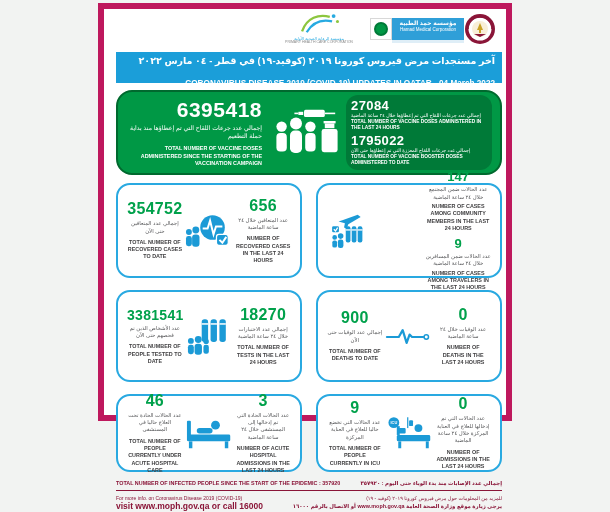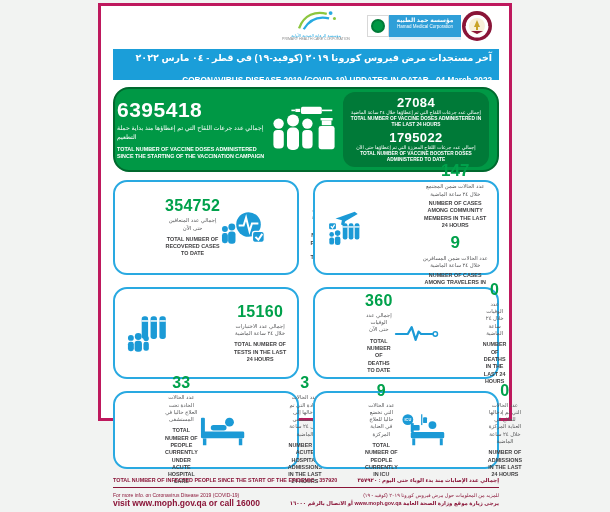--- a/index.html
+++ b/index.html
@@ -1,19 +1,19 @@
 <!DOCTYPE html>
 <html><head>
 <meta charset="utf-8">
 <style>
   * { margin:0; padding:0; box-sizing:border-box; }
   body { background:#e9e9e9; font-family:"Liberation Sans","DejaVu Sans",sans-serif; }
   .screen { position:relative; width:610px; height:512px; background:#f2f3f2; overflow:hidden; }
   .page { position:absolute; left:98px; top:3px; width:414px; height:418px; background:#ffffff;
-          border:3px solid #be185d; }
+          border:6px solid #be185d; }
 
   
   .logo-phcc { position:absolute; left:178px; top:4px; width:74px; height:36px; text-align:center; }
   .phcc-ar { font-size:4px; color:#27aae1; line-height:1.1; }
   .phcc-en { font-size:3.5px; color:#8a8a8a; line-height:1.1; }
   .logo-hmc { position:absolute; left:266px; top:9px; width:94px; height:27px; }
   .hmc-row { display:flex; height:22px; }
   .hmc-box { width:22px; height:22px; background:#fff; border:1px solid #d8d8d8;
              display:flex; align-items:center; justify-content:center; }
   .hmc-circle { width:14px; height:14px; border-radius:50%; background:#009845; border:2px solid #007a38; }
@@ -25,48 +25,48 @@
 
   
   .banner { position:absolute; left:12px; top:43px; width:386px; height:31px; background:#1b9ed9;
             color:#fff; text-align:right; padding:3px 7px; }
   .banner-ar { font-size:9.5px; font-weight:bold; direction:rtl; line-height:1.3; }
   .banner-en { font-size:8.2px; font-weight:bold; line-height:1.3;margin-top:12px; }
 
   
   .vaccine { position:absolute; left:12px; top:81px; width:386px; height:85px; background:#009845;
              border:2.5px solid #00692e; border-radius:16px; color:#fff; display:flex; align-items:center; }
-  .vx-left { width:152px; text-align:left; padding:2px 2px; }
+  .vx-left { width:152px; text-align:right; padding:2px 8px; }
   .vx-num { font-size:21px; font-weight:bold; letter-spacing:0.5px; }
   .vx-ar { font-size:6.2px; direction:rtl; line-height:1.35; margin-top:2px; }
   .vx-en { font-size:5.4px; font-weight:bold; line-height:1.35; margin-top:5px; }
   .vx-icon { width:76px; display:flex; align-items:center; justify-content:center; }
   .vx-right { width:146px; margin-right:5px; background:#007a38; border-radius:12px;
-              text-align:center; padding:3px 5px; }
+              text-align:left; padding:3px 5px; }
   .vx2-num { font-size:13px; font-weight:bold; letter-spacing:0.4px; }
   .vx2-ar { font-size:4.8px; direction:rtl; line-height:1.3; }
   .vx2-en { font-size:4.8px; font-weight:bold; line-height:1.3; margin-bottom:1px; }
 
   
   .card { position:absolute; background:#fff; border:2px solid #29a9e1; border-radius:14px;
           display:flex; align-items:center; justify-content:space-between; padding:6px 9px; }
   .c-r1l { left:12px;  top:174px; width:186px; height:95px; }
   .c-r1r { left:212px; top:174px; width:186px; height:95px; }
   .c-r2l { left:12px;  top:281px; width:186px; height:92px; }
   .c-r2r { left:212px; top:281px; width:186px; height:92px; }
   .c-r3l { left:12px;  top:385px; width:186px; height:78px; }
   .c-r3r { left:212px; top:385px; width:186px; height:78px; }
-  .stat { width:34%; text-align:center;margin-left:41px; }
+  .stat { width:34%; text-align:center; }
   .stat-num { color:#00a14b; font-size:16px; font-weight:bold; letter-spacing:0.3px; }
   .stat-num-sm { font-size:14px; }
   .stat-ar { color:#58595b; font-size:5.4px; direction:rtl; line-height:1.35; margin-top:2px; }
   .stat-en { color:#414042; font-size:5.4px; font-weight:bold; line-height:1.35; margin-top:4px; }
   .c-icon { width:30%; display:flex; align-items:center; justify-content:center; }
   .mini { text-align:center; width:40%; }
-  .mini-num { color:#00a14b; font-size:17px; font-weight:bold; }
+  .mini-num { color:#00a14b; font-size:13px; font-weight:bold; }
   .mini + .mini { margin-top:4px; }
 
   
   .f-line1 { position:absolute; left:12px; top:471px; width:386px; display:flex;
              justify-content:space-between; color:#8a1538; }
   .f1-en { font-size:5.4px; font-weight:bold; }
   .f1-ar { font-size:5.4px; font-weight:bold; direction:rtl; }
   .f-divider { position:absolute; left:12px; top:481px; width:386px; height:1px; background:#8a1538; }
   .f-info { position:absolute; left:12px; top:486px; width:386px; display:flex;
             justify-content:space-between; color:#8a1538; }
@@ -207,65 +207,70 @@
         </div>
         <div class="mini" style="width:100%">
           <div class="mini-num">9</div>
           <div class="stat-ar">عدد الحالات ضمن المسافرين خلال ٢٤ ساعة الماضية</div>
           <div class="stat-en" style="margin-top:2px">NUMBER OF CASES AMONG TRAVELERS IN THE LAST 24 HOURS</div>
         </div>
       </div>
     </div>
 
     <div class="card c-r2l">
+      <div class="stat">
+        <div class="stat-num stat-num-sm">3381541</div>
+        <div class="stat-ar">عدد الأشخاص الذين تم فحصهم حتى الآن</div>
+        <div class="stat-en">TOTAL NUMBER OF PEOPLE TESTED TO DATE</div>
+      </div>
       <div class="c-icon">
         <svg width="54" height="48" viewBox="0 0 100 80" fill="#1b9ad6">
           <rect x="36" y="6" width="13" height="46" rx="5.5"></rect>
           <rect x="54" y="6" width="13" height="46" rx="5.5"></rect>
           <rect x="72" y="6" width="13" height="46" rx="5.5"></rect>
           <rect x="36" y="14" width="13" height="3" fill="#ffffff"></rect>
           <rect x="54" y="14" width="13" height="3" fill="#ffffff"></rect>
           <rect x="72" y="14" width="13" height="3" fill="#ffffff"></rect>
           <circle cx="14" cy="50" r="6"></circle>
             <rect x="8" y="58" width="12" height="19" rx="5"></rect>
           <circle cx="29" cy="47" r="7"></circle>
             <rect x="21.5" y="56" width="15" height="22" rx="6"></rect>
           <circle cx="45" cy="51" r="5.5"></circle>
             <rect x="39.5" y="58" width="11" height="18" rx="4.5"></rect>
         </svg>
       </div>
       <div class="stat">
-        <div class="stat-num">15160</div>
+        <div class="stat-num">18270</div>
         <div class="stat-ar">إجمالي عدد الاختبارات خلال ٢٤ ساعة الماضية</div>
         <div class="stat-en">TOTAL NUMBER OF TESTS IN THE LAST 24 HOURS</div>
       </div>
     </div>
 
     <div class="card c-r2r">
       <div class="stat">
-        <div class="stat-num">360</div>
+        <div class="stat-num">900</div>
         <div class="stat-ar">إجمالي عدد الوفيات حتى الآن</div>
         <div class="stat-en">TOTAL NUMBER OF DEATHS TO DATE</div>
       </div>
       <div class="c-icon">
         <svg width="58" height="30" viewBox="0 0 100 52">
           <polyline points="6,28 30,28 38,14 46,40 52,23 57,28 80,28" fill="none" stroke="#1b9ad6" stroke-width="4.5" stroke-linejoin="round" stroke-linecap="round"></polyline>
           <circle cx="86" cy="28" r="4.5" fill="none" stroke="#1b9ad6" stroke-width="3"></circle>
         </svg>
       </div>
       <div class="stat">
         <div class="stat-num">0</div>
         <div class="stat-ar">عدد الوفيات خلال ٢٤ ساعة الماضية</div>
         <div class="stat-en">NUMBER OF DEATHS IN THE LAST 24 HOURS</div>
       </div>
     </div>
 
     <div class="card c-r3l">
       <div class="stat">
-        <div class="stat-num">33</div>
+        <div class="stat-num">46</div>
         <div class="stat-ar">عدد الحالات الحادة تحت العلاج حاليا في المستشفى</div>
         <div class="stat-en">TOTAL NUMBER OF PEOPLE CURRENTLY UNDER ACUTE HOSPITAL CARE</div>
       </div>
       <div class="c-icon">
         <svg width="56" height="38" viewBox="0 0 100 66" fill="#1b9ad6">
           <rect x="6" y="8" width="8" height="32" rx="2"></rect>
           <circle cx="64" cy="17" r="9"></circle>
           <rect x="26" y="23" width="32" height="11" rx="5.5"></rect>
           <rect x="6" y="36" width="88" height="14" rx="3"></rect>
           <rect x="10" y="50" width="7" height="14"></rect>

